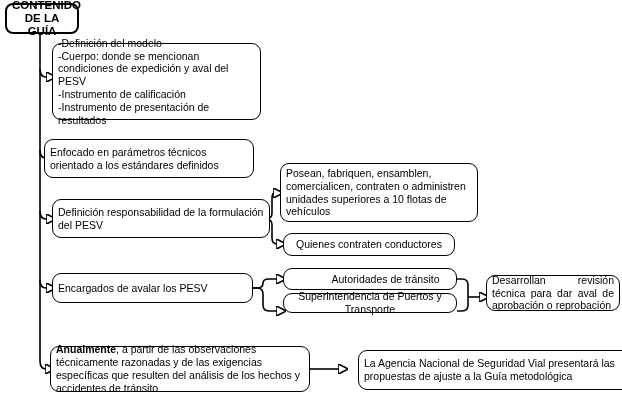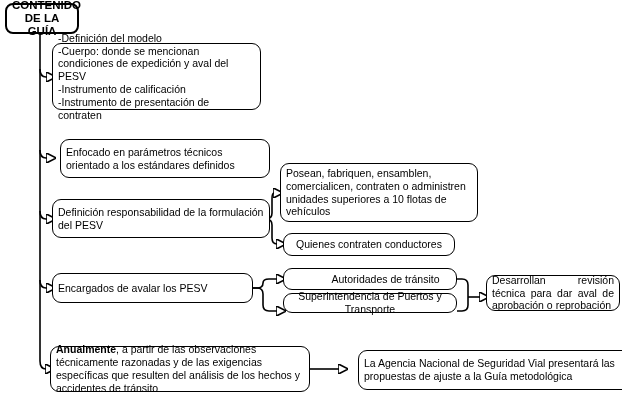--- a/index.html
+++ b/index.html
@@ -28,22 +28,22 @@
     text-align:left;
   }
   .node.center{text-align:center;}
   .node.justify{text-align:justify;}
   .title-node{
     left:5px;top:3px;width:74px;height:31px;
     border-width:2px;border-radius:8px;
     font-weight:bold;font-size:11.5px;line-height:1.15;
     text-align:center;
   }
-  .n-contents{left:52px;top:43px;width:209px;height:67px;}
-  .n-focus{left:60px;top:139px;width:210px;height:39px;}
+  .n-contents{left:52px;top:43px;width:209px;height:77px;}
+  .n-focus{left:44px;top:139px;width:210px;height:39px;}
   .n-responsibility{left:52px;top:199px;width:218px;height:39px;}
   .n-fleet{left:280px;top:163px;width:198px;height:59px;}
   .n-drivers{left:283px;top:233px;width:172px;height:23px;}
   .n-endorsers{left:52px;top:273px;width:201px;height:30px;}
   .n-transit{left:283px;top:268px;width:174px;height:22px;padding-left:36px;}
   .n-super{left:283px;top:293px;width:174px;height:20px;}
   .n-review{left:486px;top:275px;width:134px;height:36px;}
   .n-annual{left:50px;top:346px;width:260px;height:46px;}
   .n-agency{left:358px;top:350px;width:275px;height:40px;}
   .bold-lead{font-weight:bold;}
@@ -81,21 +81,21 @@
 
   <div class="node title-node">
     <div>CONTENIDO</div>
     <div>DE LA GUÍA</div>
   </div>
 
   <div class="node n-contents">
     <div>-Definición del modelo</div>
     <div>-Cuerpo: donde se mencionan condiciones de expedición y aval del PESV</div>
     <div>-Instrumento de calificación</div>
-    <div>-Instrumento de presentación de contraten</div>
+    <div>-Instrumento de presentación de resultados</div>
   </div>
 
   <div class="node n-focus">
     <div>Enfocado en parámetros técnicos orientado a los estándares definidos</div>
   </div>
 
   <div class="node n-responsibility">
     <div>Definición responsabilidad de la formulación del PESV</div>
   </div>
 

